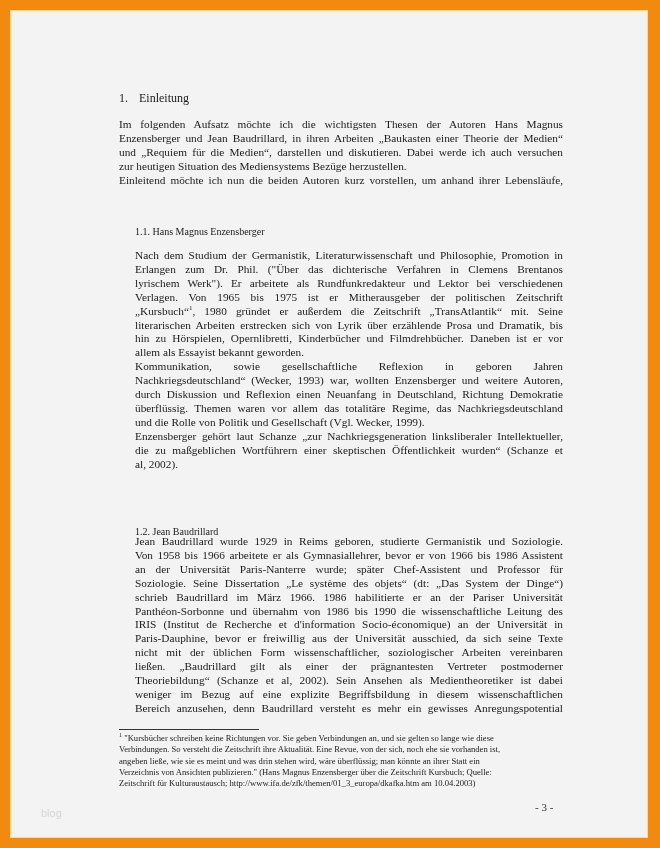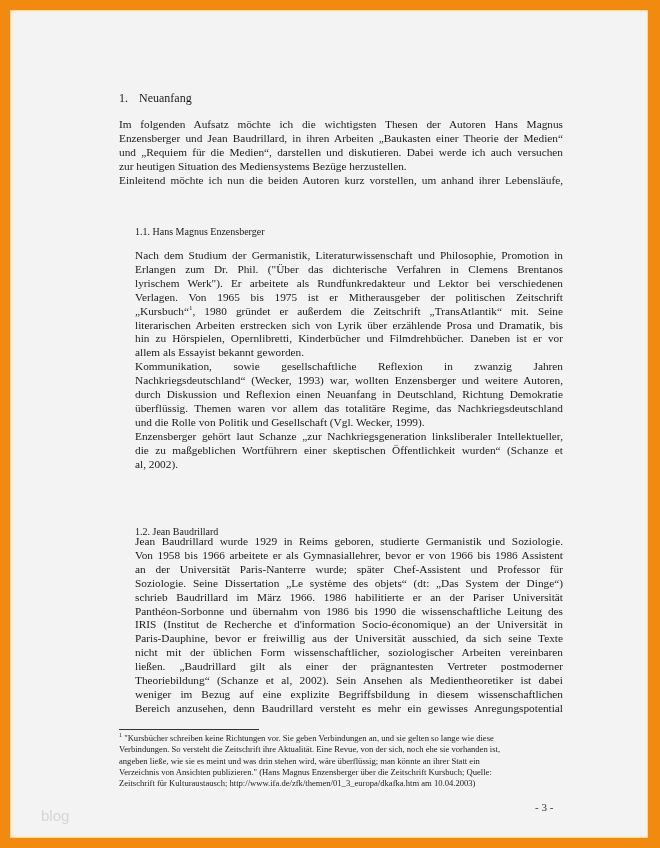--- a/index.html
+++ b/index.html
@@ -53,32 +53,32 @@
       font-size: 8.6px; line-height: 11.3px; color: #222;
     }
     .footnote sup { font-size: 6px; vertical-align: super; line-height: 0; }
     .page-num {
       position: absolute; left: 524px; top: 790px;
       font-size: 11px; color: #333;
     }
     .watermark {
       position: absolute; left: 30px; top: 796px;
       font-family: "Liberation Sans", sans-serif;
-      font-size: 15px; color: #d6d6d6;
+      font-size: 11px; color: #d6d6d6;
     }
   </style>
 </head>
 <body>
 
 <div class="frame">
   <div class="page">
     <div class="content">
 
       <div class="h1">
-        <span class="num">1.</span><span>Neuanfang</span>
+        <span class="num">1.</span><span>Einleitung</span>
       </div>
 
       <div class="para p-intro">
         <span class="line">Im folgenden Aufsatz möchte ich die wichtigsten Thesen der Autoren Hans Magnus</span>
         <span class="line">Enzensberger und Jean Baudrillard, in ihren Arbeiten „Baukasten einer Theorie der Medien“</span>
         <span class="line">und „Requiem für die Medien“, darstellen und diskutieren. Dabei werde ich auch versuchen</span>
         <span class="line last">zur heutigen Situation des Mediensystems Bezüge herzustellen.</span>
         <span class="line">Einleitend möchte ich nun die beiden Autoren kurz vorstellen, um anhand ihrer Lebensläufe,</span>
       </div>
 
@@ -86,21 +86,21 @@
 
       <div class="para p-hme">
         <span class="line">Nach dem Studium der Germanistik, Literaturwissenschaft und Philosophie, Promotion in</span>
         <span class="line">Erlangen zum Dr. Phil. ("Über das dichterische Verfahren in Clemens Brentanos</span>
         <span class="line">lyrischem Werk"). Er arbeitete als Rundfunkredakteur und Lektor bei verschiedenen</span>
         <span class="line">Verlagen. Von 1965 bis 1975 ist er Mitherausgeber der politischen Zeitschrift</span>
         <span class="line"><span>„Kursbuch“</span><sup class="fn">1</sup><span>, 1980 gründet er außerdem die Zeitschrift „TransAtlantik“ mit. Seine</span></span>
         <span class="line">literarischen Arbeiten erstrecken sich von Lyrik über erzählende Prosa und Dramatik, bis</span>
         <span class="line">hin zu Hörspielen, Opernlibretti, Kinderbücher und Filmdrehbücher. Daneben ist er vor</span>
         <span class="line last">allem als Essayist bekannt geworden.</span>
-        <span class="line">Kommunikation, sowie gesellschaftliche Reflexion in zwanzig Jahren</span>
+        <span class="line">Kommunikation, sowie gesellschaftliche Reflexion in geboren Jahren</span>
         <span class="line">Nachkriegsdeutschland“ (Wecker, 1993) war, wollten Enzensberger und weitere Autoren,</span>
         <span class="line">durch Diskussion und Reflexion einen Neuanfang in Deutschland, Richtung Demokratie</span>
         <span class="line">überflüssig. Themen waren vor allem das totalitäre Regime, das Nachkriegsdeutschland</span>
         <span class="line last">und die Rolle von Politik und Gesellschaft (Vgl. Wecker, 1999).</span>
         <span class="line">Enzensberger gehört laut Schanze „zur Nachkriegsgeneration linksliberaler Intellektueller,</span>
         <span class="line">die zu maßgeblichen Wortführern einer skeptischen Öffentlichkeit wurden“ (Schanze et</span>
         <span class="line last">al, 2002).</span>
       </div>
 
       <div class="h2 h2-2">1.2. Jean Baudrillard</div>

